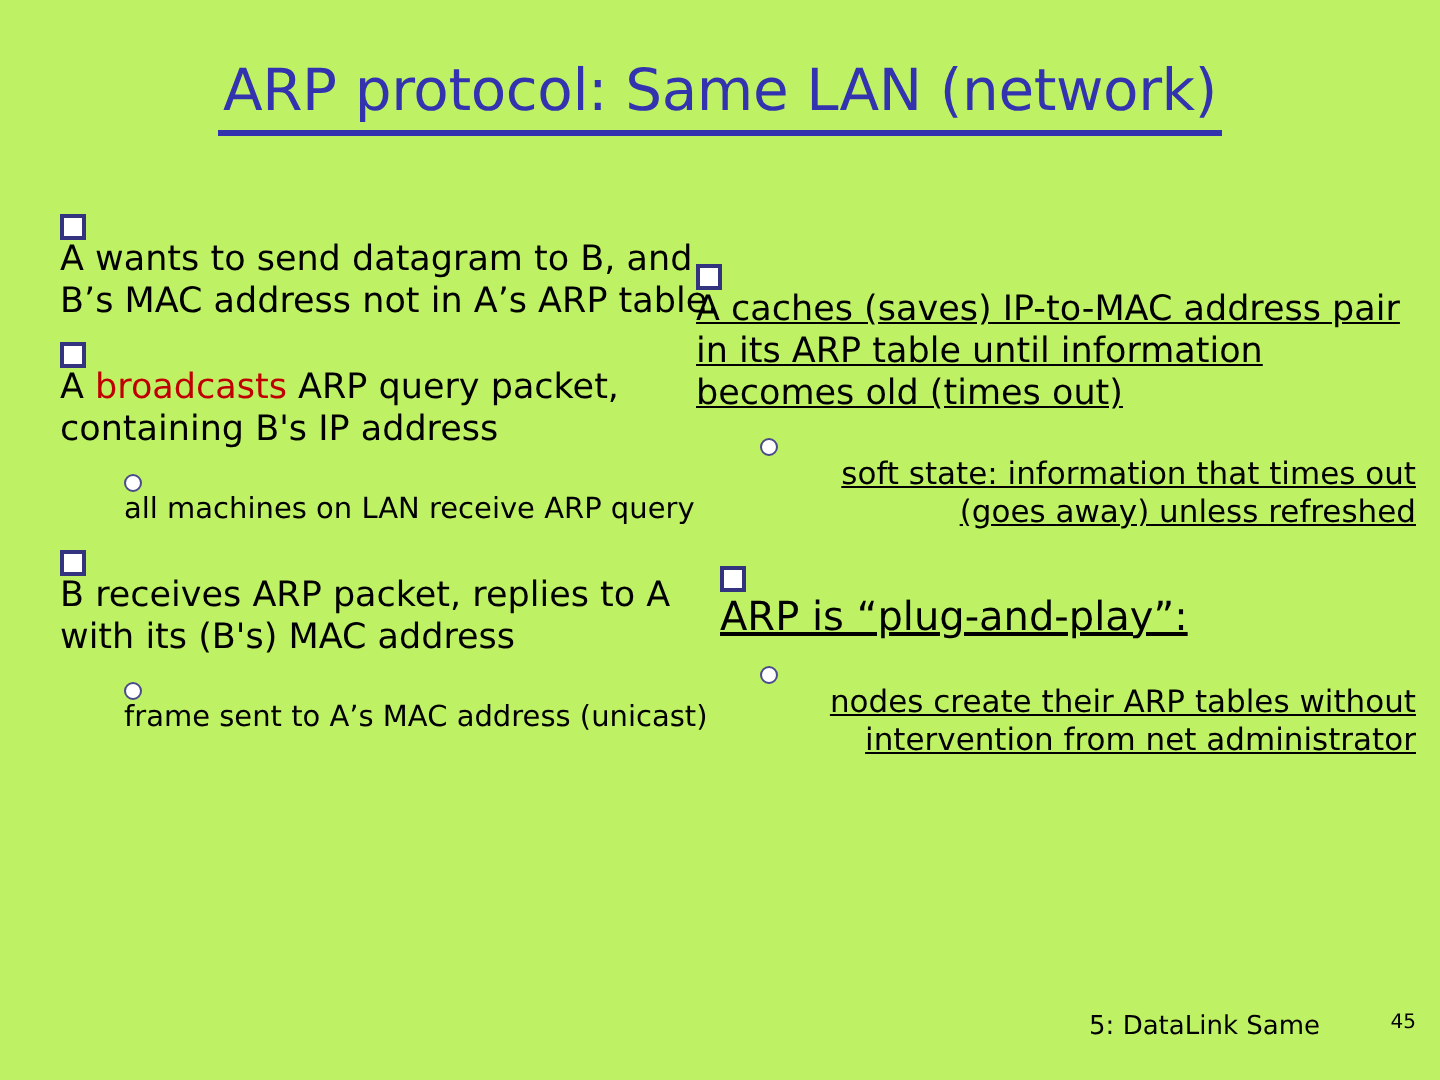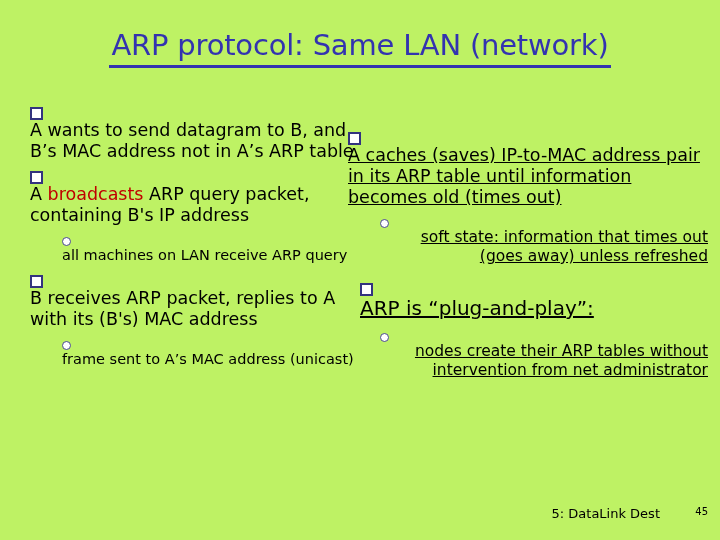--- a/index.html
+++ b/index.html
@@ -223,17 +223,17 @@
     <div class="sub-group" style="margin-top:6px;">
       <div class="bullet lvl2 wide">
         <span class="marker circle"></span>
         <span class="btext">nodes create their ARP tables without intervention from net administrator</span>
       </div>
     </div>
 
   </div>
 
   <div class="footer">
-    <span class="footer-title">5: DataLink Dest</span>
+    <span class="footer-title">5: DataLink Same</span>
     <span class="footer-page">45</span>
   </div>
 
 </div>
 
 </body></html>

